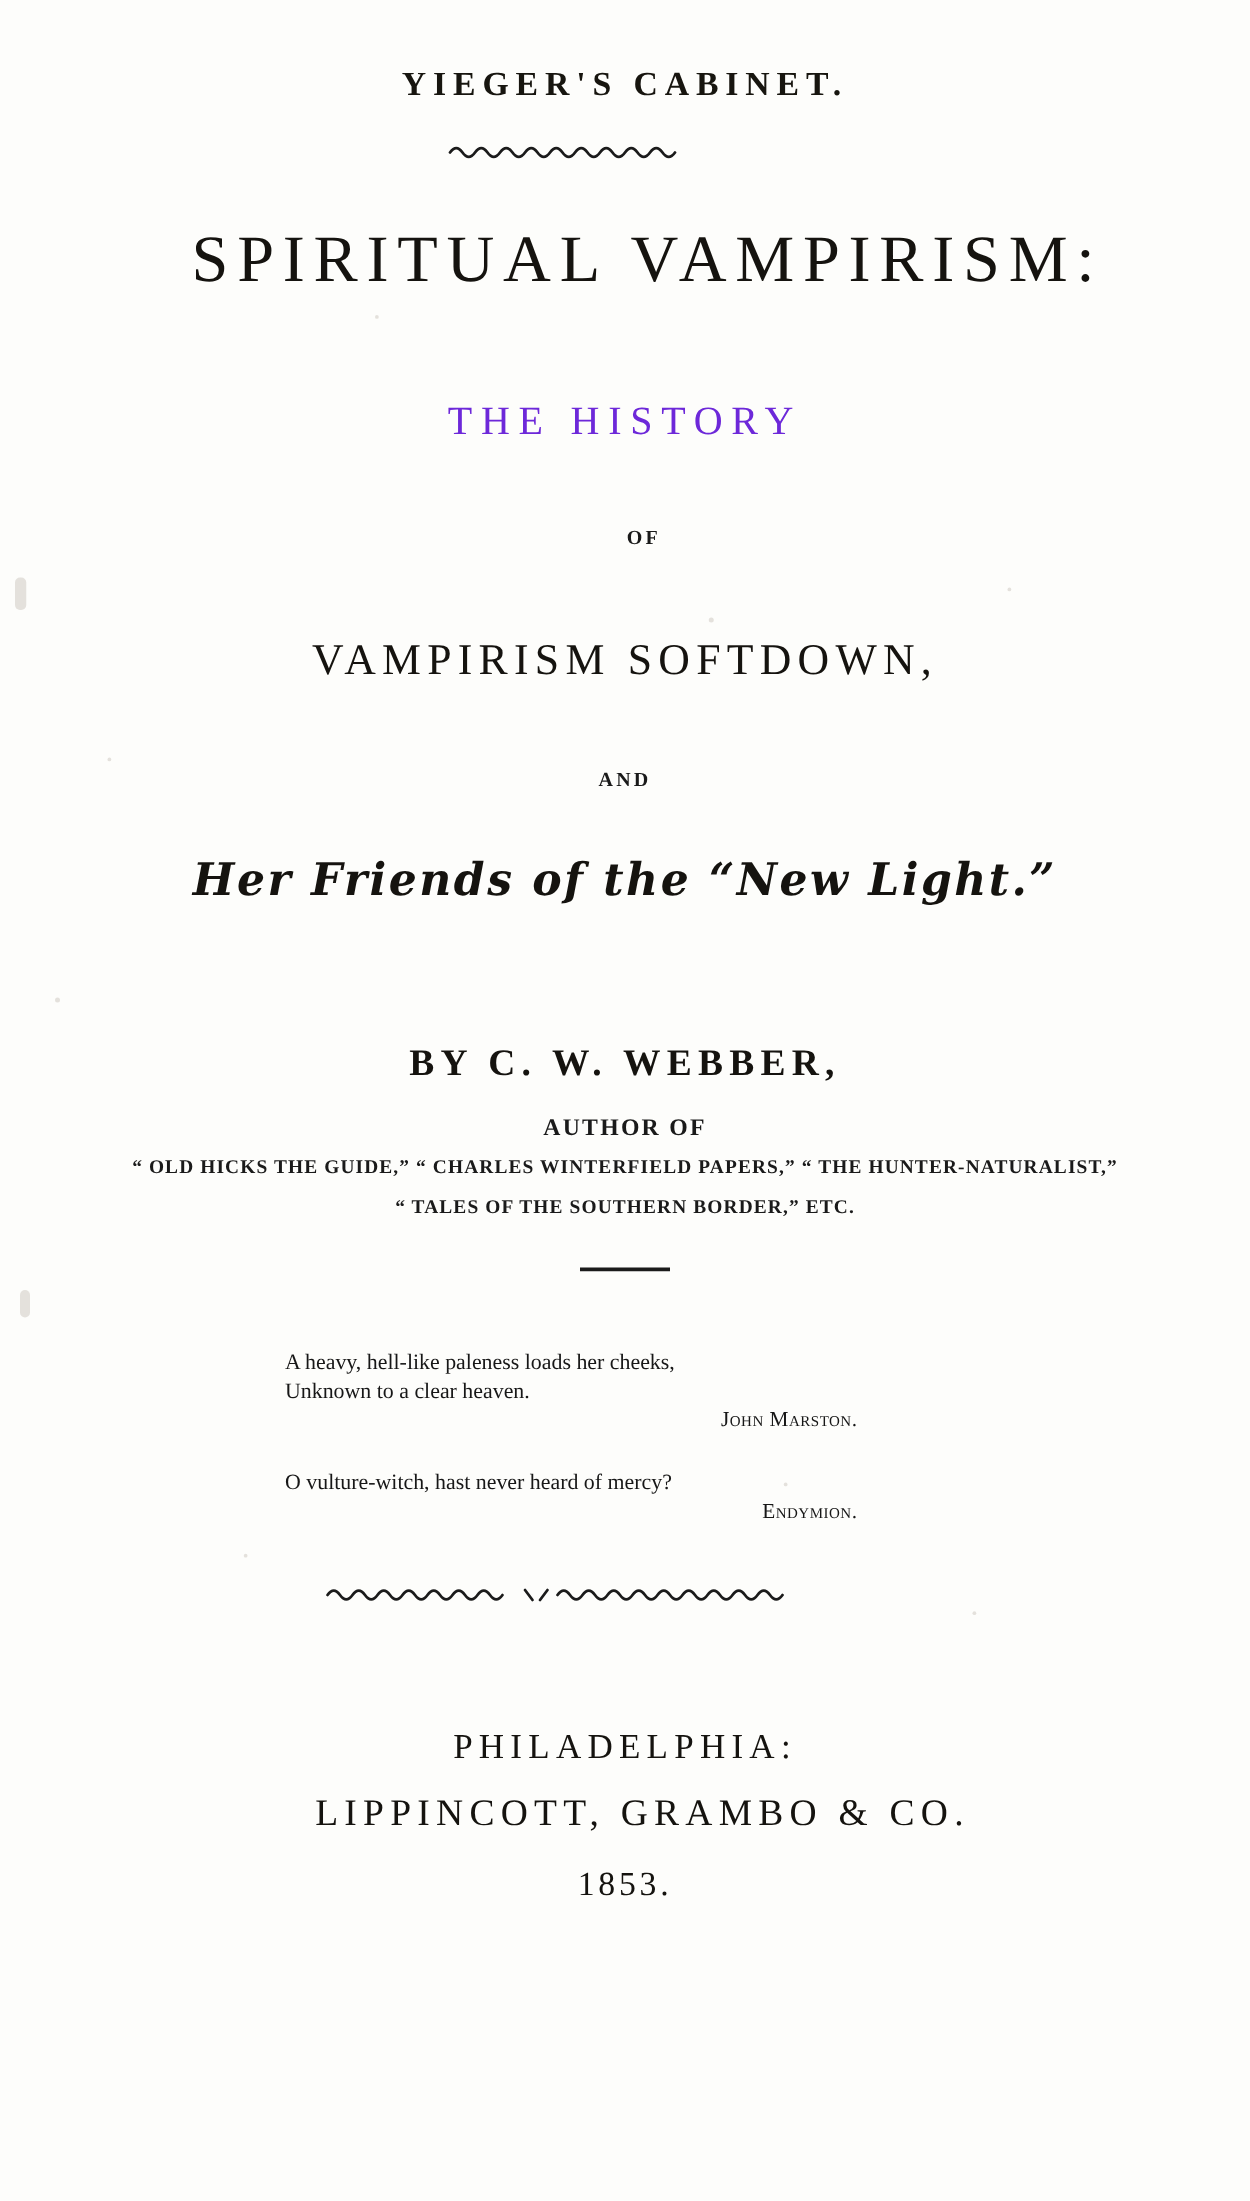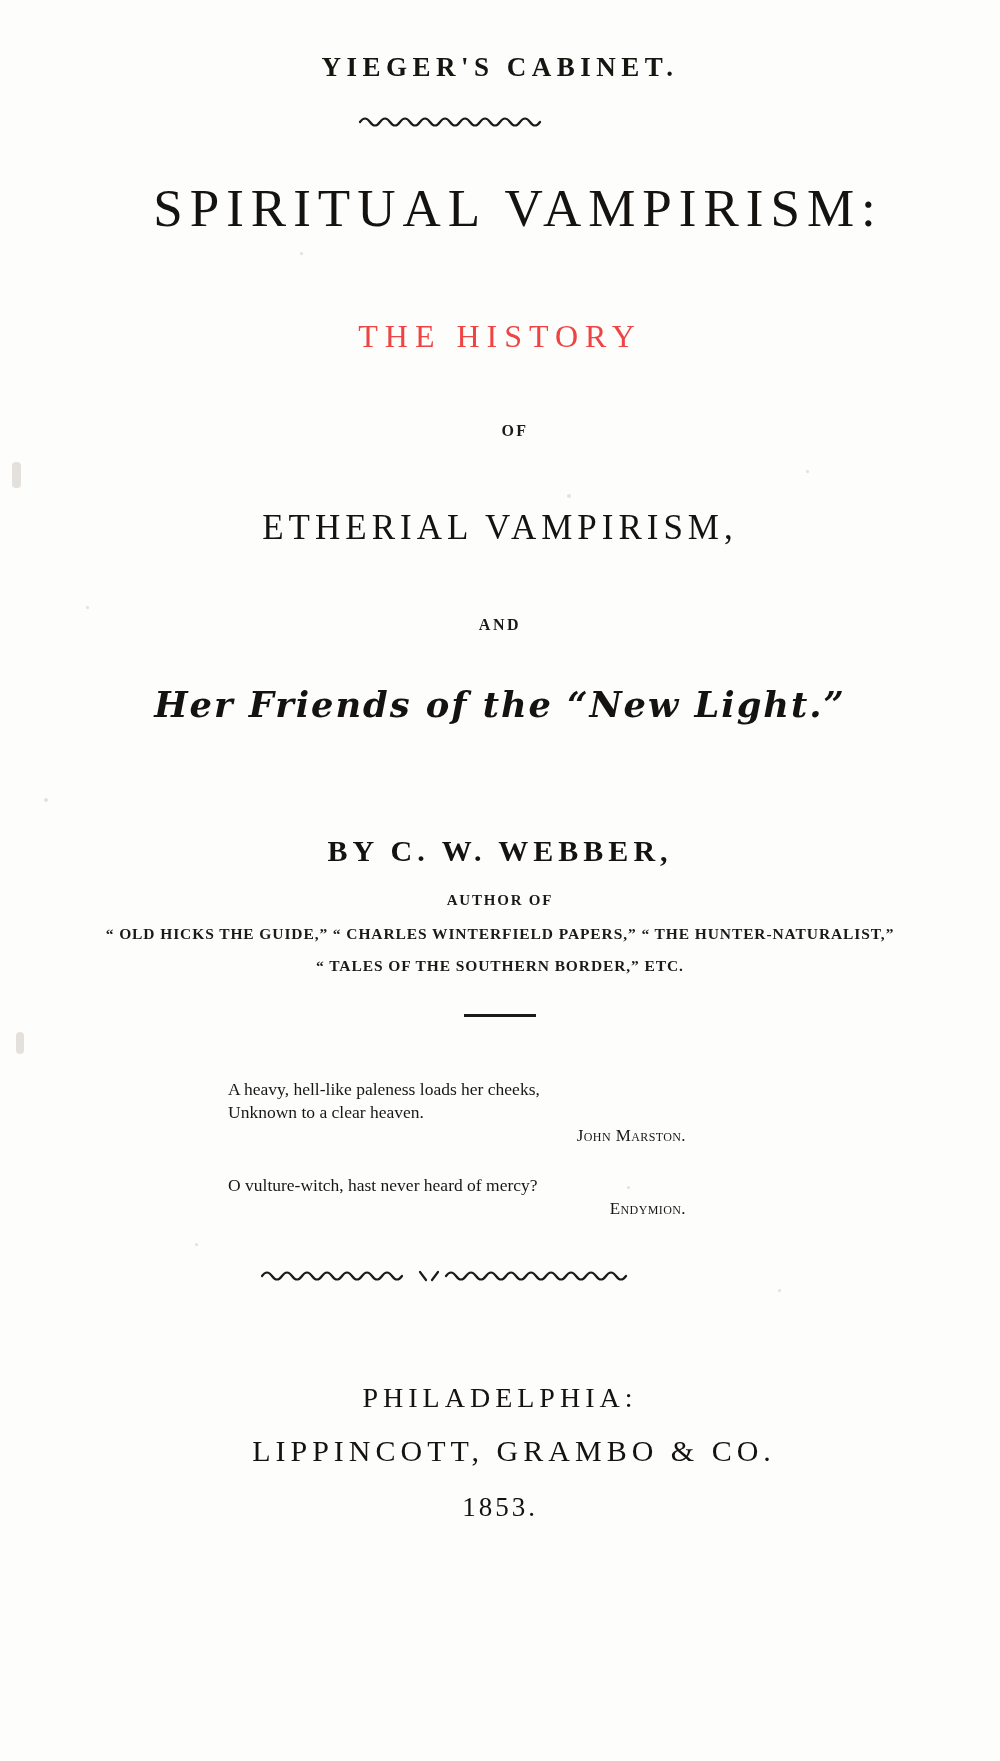--- a/index.html
+++ b/index.html
@@ -58,21 +58,21 @@
     letter-spacing: 7px;
     color: #15130f;
     padding-left: 36px;
   }
 
   .history {
     position: absolute;
     top: 318px; left: 0; right: 0;
     font-size: 32px;
     letter-spacing: 7px;
-    color: #ef4444;
+    color: #6d28d9;
   }
   .of-1 {
     position: absolute;
     top: 422px; left: 0; right: 0;
     font-size: 16px;
     font-weight: 700;
     letter-spacing: 2.4px;
     margin-left: 30px;
   }
   .etherial {
@@ -105,21 +105,21 @@
     position: absolute;
     top: 834px; left: 0; right: 0;
     font-size: 30px;
     font-weight: 700;
     letter-spacing: 5px;
     color: #15130f;
   }
   .author-of {
     position: absolute;
     top: 892px; left: 0; right: 0;
-    font-size: 15px;
+    font-size: 19px;
     font-weight: 700;
     letter-spacing: 1.8px;
   }
   .works-1 {
     position: absolute;
     top: 925px; left: 0; right: 0;
     font-size: 15.5px;
     font-weight: 700;
     letter-spacing: .9px;
   }
@@ -208,21 +208,21 @@
       <path d="M360 12 q5 -7 10 0 q5 7 10 0 q5 -7 10 0 q5 7 10 0 q5 -7 10 0 q5 7 10 0 q5 -7 10 0 q5 7 10 0 q5 -7 10 0 q5 7 10 0 q5 -7 10 0 q5 7 10 0 q5 -7 10 0 q5 7 10 0 q5 -7 10 0 q5 7 10 0 q5 -7 10 0 q5 7 10 0" fill="none" stroke="#1b1b1b" stroke-width="2.2" stroke-linecap="round"></path>
     </svg>
   </div>
 
   <div class="main-title center">SPIRITUAL VAMPIRISM:</div>
 
   <div class="history center">THE HISTORY</div>
 
   <div class="of-1 center">OF</div>
 
-  <div class="etherial center">ETHERIAL VAMPIRISM,</div>
+  <div class="etherial center">VAMPIRISM SOFTDOWN,</div>
 
   <div class="and center">AND</div>
 
   <div class="blackletter center">Her Friends of the “New Light.”</div>
 
   <div class="byline center">BY C. W. WEBBER,</div>
 
   <div class="author-of center">AUTHOR OF</div>
 
   <div class="works-1 center">“ OLD HICKS THE GUIDE,” “ CHARLES WINTERFIELD PAPERS,” “ THE HUNTER-NATURALIST,”</div>

